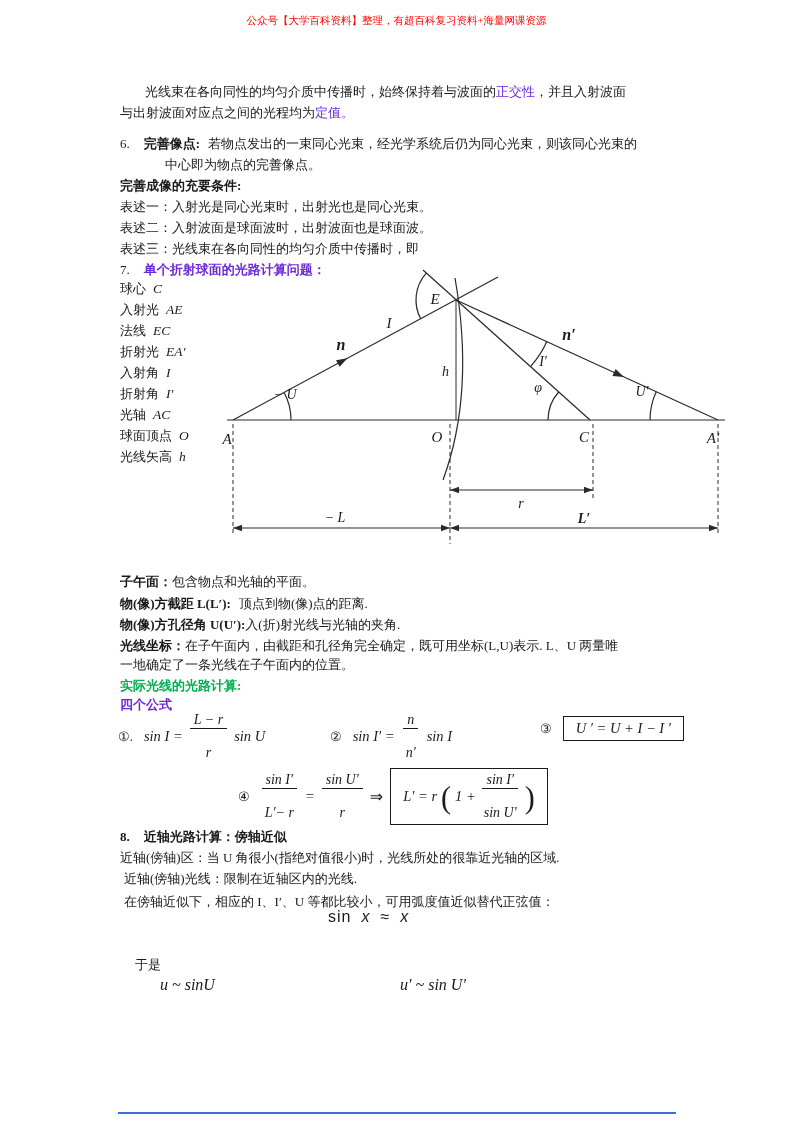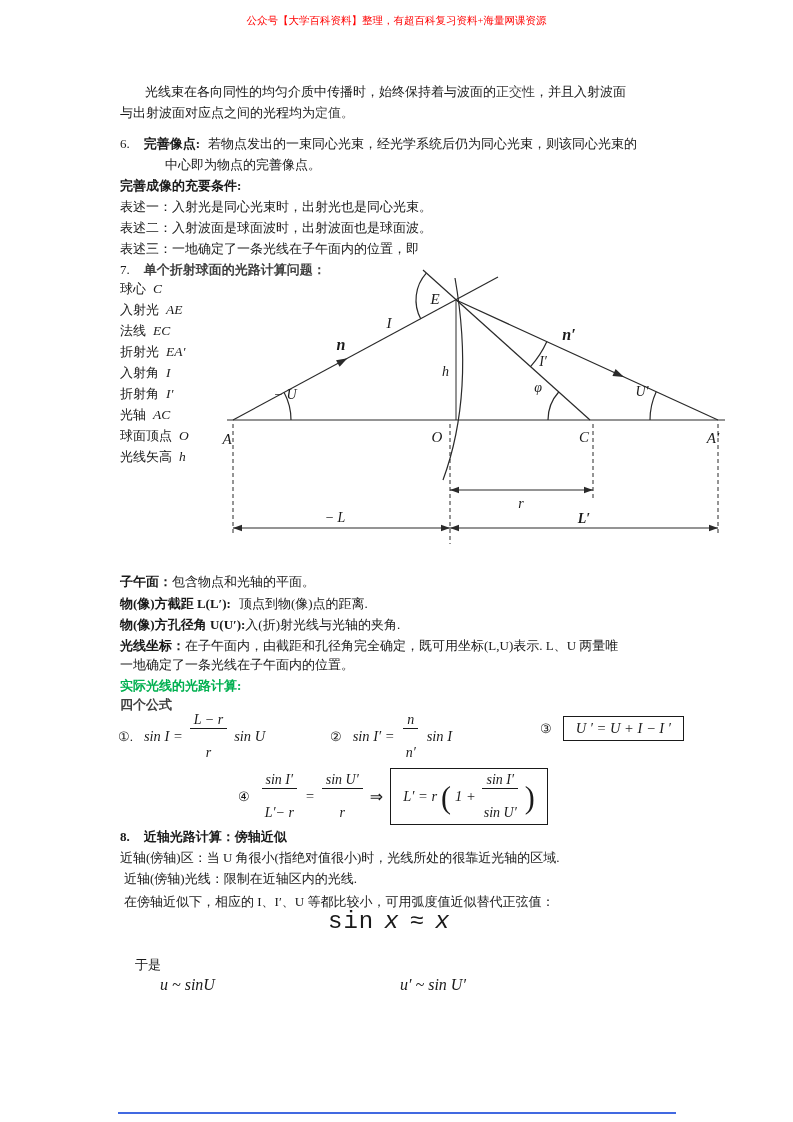--- a/index.html
+++ b/index.html
@@ -1,39 +1,39 @@
 <!DOCTYPE html>
 <html><head>
 <meta charset="utf-8">
 <style>
   * { margin:0; padding:0; box-sizing:border-box; }
   html,body { background:#ffffff; }
   body { width:793px; height:1122px; position:relative; font-family:"Liberation Serif", serif; color:#1a1a1a; }
   .page { position:absolute; inset:0; background:#fff; overflow:hidden; }
   .line { position:absolute; font-size:13px; white-space:nowrap; line-height:1.25; }
   .b { font-weight:bold; }
-  .red { color:#404040; }
+  .red { color:#6d28d9; }
   .green { color:#00b050; }
   .wm { position:absolute; top:14px; left:0; width:100%; text-align:center; font-size:10.5px; color:#ff0000; }
   .num-gap { margin-left:14px; }
   .small-gap { margin-left:8px; }
   .sym { margin-left:7px; font-size:13.5px; font-style:italic; }
 
   
   .fx { position:absolute; display:flex; align-items:center; gap:7px;
         font-family:"Liberation Serif", serif; font-size:14.5px; font-style:italic; white-space:nowrap; }
   .fnum { font-style:normal; font-size:13px; margin-right:4px; }
   .frac { display:inline-flex; flex-direction:column; align-items:center; line-height:1.15; font-size:14px;gap:16px; }
   .frac .fr-num { border-bottom:1px solid #1a1a1a; padding:0 4px; }
   .frac .fr-den { padding:0 4px; }
   .fbox { border:1px solid #1a1a1a; padding:3px 12px; display:inline-flex; align-items:center; gap:4px; }
   .impl { font-style:normal; font-size:16px; }
   .paren { font-style:normal; font-size:30px; font-weight:300; line-height:0.9; transform:scaleY(1.05); }
 
-  .big-approx { position:absolute; font-size:24px; font-family:Liberation Mono, monospace; letter-spacing:1px; }
+  .big-approx { position:absolute; font-size:16px; font-family:Liberation Sans, sans-serif; letter-spacing:1px; }
   .big-approx i { margin:0 10px; }
   .usim { position:absolute; font-size:16px; font-style:italic; font-family:"Liberation Serif", serif; }
 
   .bottom-rule { position:absolute; left:118px; top:1112px; width:558px; height:2px; background:#4169e1; }
 
   svg text { font-family:"Liberation Serif", serif; font-style:italic; font-size:15px; fill:#1a1a1a; }
   svg text.bold { font-weight:bold; font-size:16px; }
   svg text.small { font-size:14px; }
 </style>
 </head>
@@ -51,21 +51,21 @@
   </div>
 
   <div class="line" style="left:120px; top:136px;">
     <span>6.</span><span class="b num-gap">完善像点:</span><span class="small-gap">若物点发出的一束同心光束，经光学系统后仍为同心光束，则该同心光束的</span>
   </div>
   <div class="line" style="left:165px; top:157px;">中心即为物点的完善像点。</div>
 
   <div class="line b" style="left:120px; top:178px;">完善成像的充要条件:</div>
   <div class="line" style="left:120px; top:199px;">表述一：入射光是同心光束时，出射光也是同心光束。</div>
   <div class="line" style="left:120px; top:220px;">表述二：入射波面是球面波时，出射波面也是球面波。</div>
-  <div class="line" style="left:120px; top:241px;">表述三：一地确定了一条光线在子午面内的位置，即</div>
+  <div class="line" style="left:120px; top:241px;">表述三：光线束在各向同性的均匀介质中传播时，即</div>
 
   <div class="line" style="left:120px; top:262px;">
     <span>7.</span><span class="b red num-gap">单个折射球面的光路计算问题：</span>
   </div>
 
   <div class="line" style="left:120px; top:281px;"><span>球心</span><span class="sym">C</span></div>
   <div class="line" style="left:120px; top:302px;"><span>入射光</span><span class="sym">AE</span></div>
   <div class="line" style="left:120px; top:323px;"><span>法线</span><span class="sym">EC</span></div>
   <div class="line" style="left:120px; top:344px;text-align:right;"><span>折射光</span><span class="sym">EA′</span></div>
   <div class="line" style="left:120px; top:365px;"><span>入射角</span><span class="sym">I</span></div>

